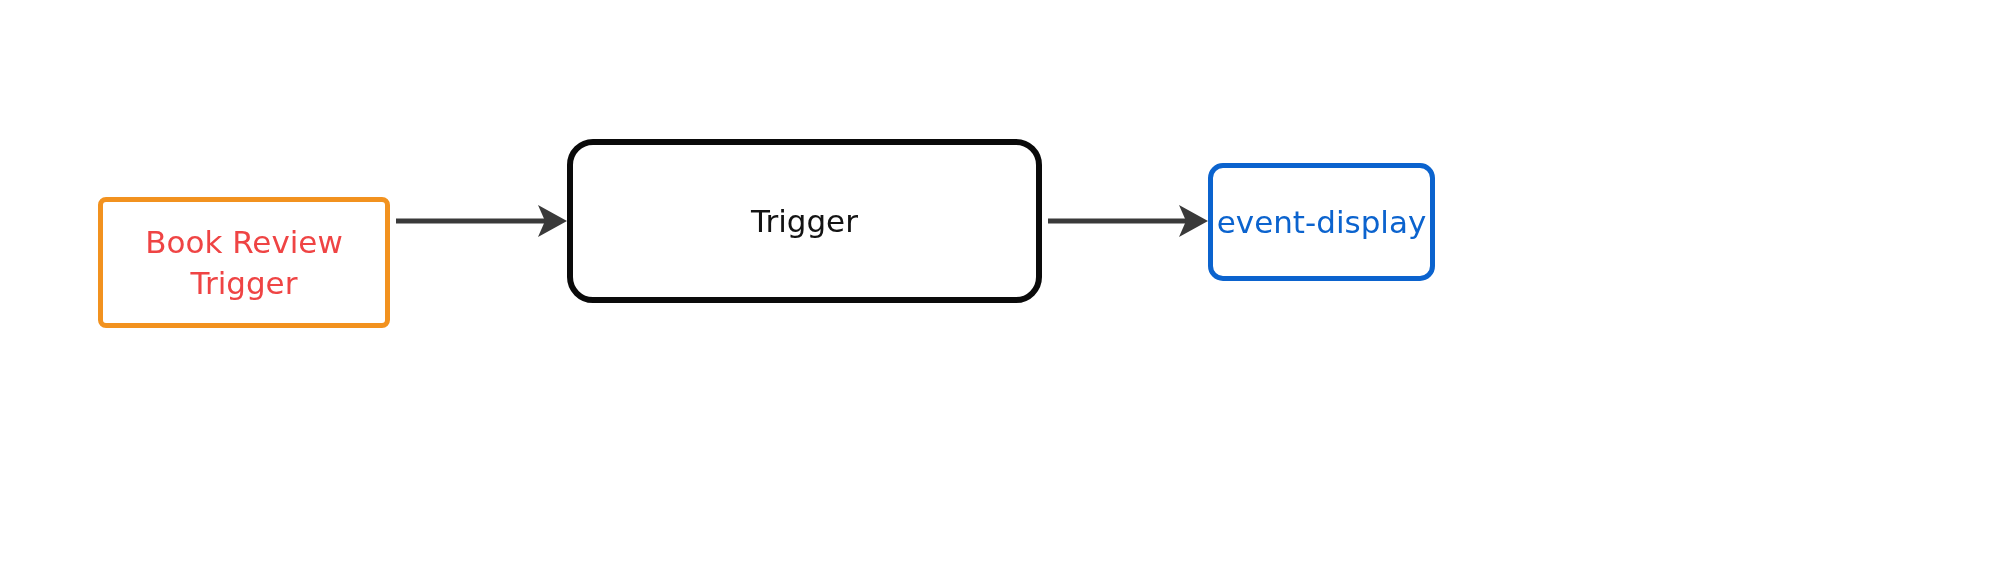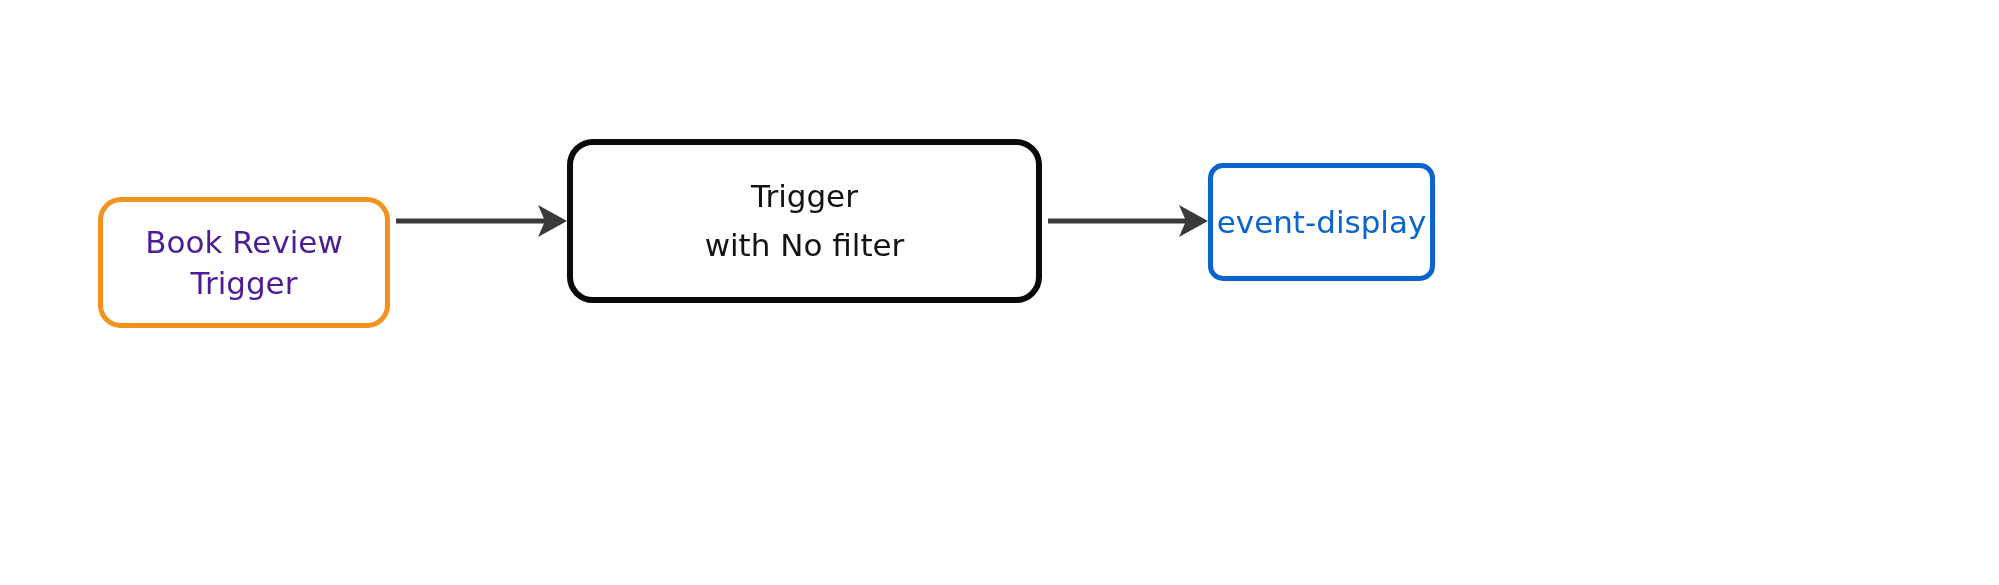--- a/index.html
+++ b/index.html
@@ -34,22 +34,22 @@
     white-space: nowrap;
   }
 
   
   #node-broker {
     left: 98px;
     top: 197px;
     width: 292px;
     height: 131px;
     border: 5px solid #F2921F;
-    border-radius: 23px;
-    color: #4c1d95;
+    border-radius: 8px;
+    color: #ef4444;
     font-size: 31px;
   }
 
   
   #node-trigger {
     left: 567px;
     top: 139px;
     width: 475px;
     height: 164px;
     border: 6px solid #0A0A0A;
@@ -109,20 +109,19 @@
     </g>
   </svg>
 
   <div class="node" id="node-broker">
     <span class="line">Book Review</span>
     <span class="line">Trigger</span>
   </div>
 
   <div class="node" id="node-trigger">
     <span class="line">Trigger</span>
-    <span class="line">with No filter</span>
   </div>
 
   <div class="node" id="node-sink">
     <span class="line">event-display</span>
   </div>
 
 </div>
 
 </body></html>

